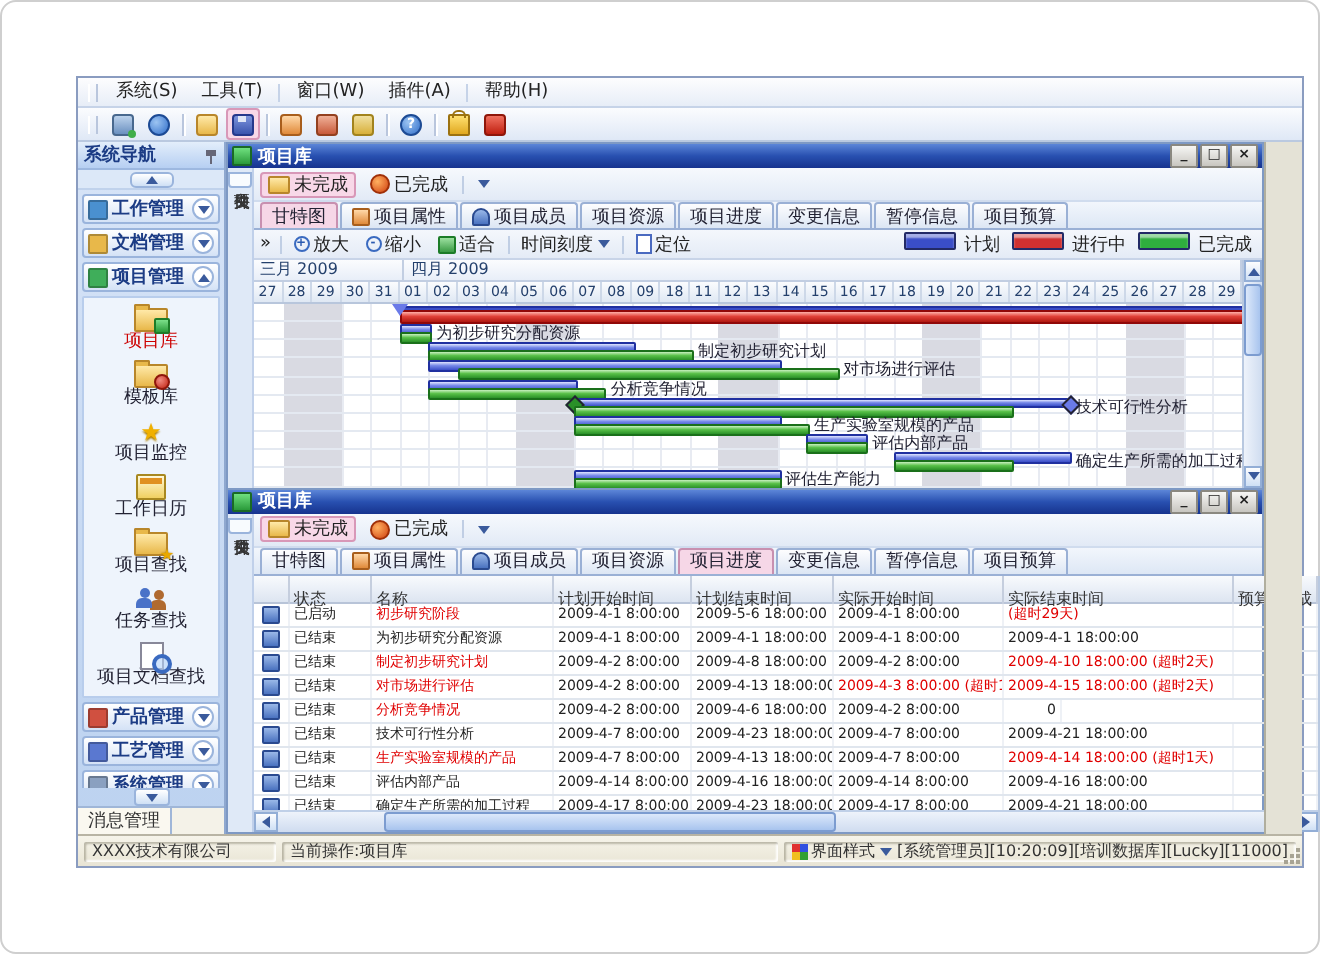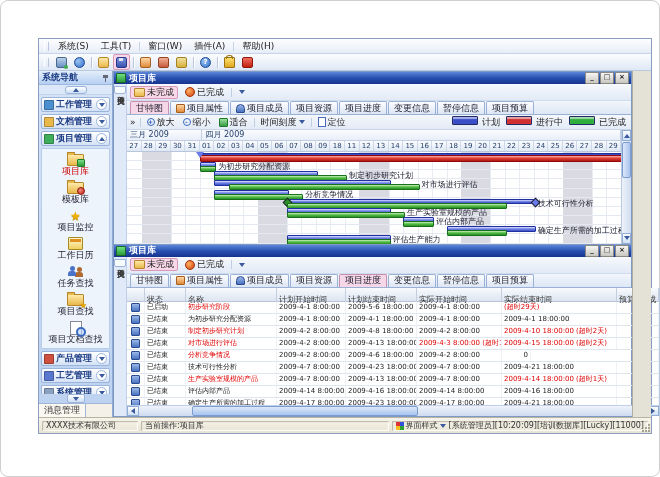--- a/index.html
+++ b/index.html
@@ -255,29 +255,29 @@
               <span class="label">项目监控</span>
             </div>
             <div class="sb-item">
               <span class="ic">
                 <span class="ical"></span>
               </span>
               <span class="label">工作日历</span>
             </div>
             <div class="sb-item">
               <span class="ic">
+                <span class="ifolder ov-star"></span>
+              </span>
+              <span class="label">项目查找</span>
+            </div>
+            <div class="sb-item">
+              <span class="ic">
                 <span class="ipeople"></span>
               </span>
               <span class="label">任务查找</span>
-            </div>
-            <div class="sb-item">
-              <span class="ic">
-                <span class="ifolder ov-star"></span>
-              </span>
-              <span class="label">项目查找</span>
             </div>
             <div class="sb-item">
               <span class="ic">
                 <span class="idocsearch"></span>
               </span>
               <span class="label">项目文档查找</span>
             </div>
           </div>
           <div class="sb-group">
             <span class="gicon" style="background: rgb(208, 80, 64);"></span>

